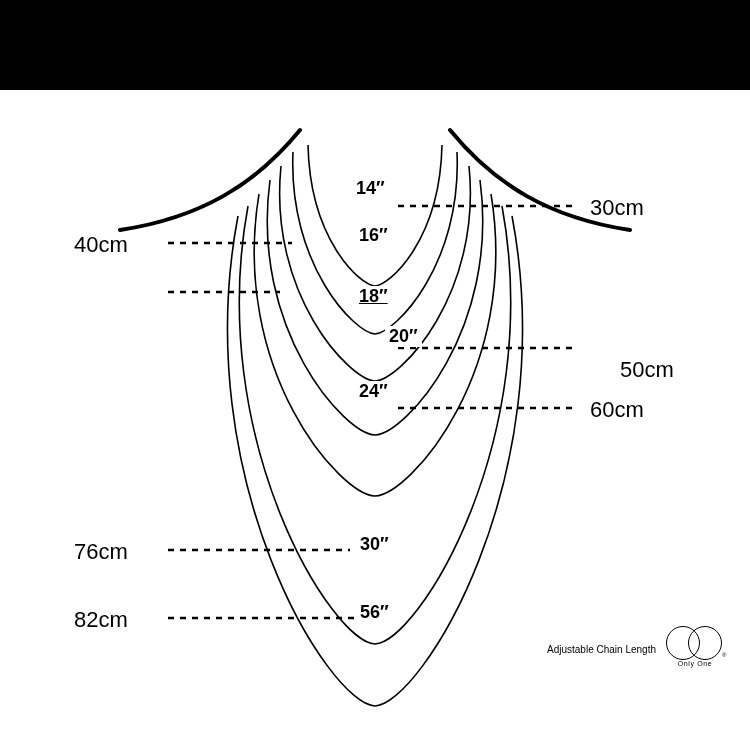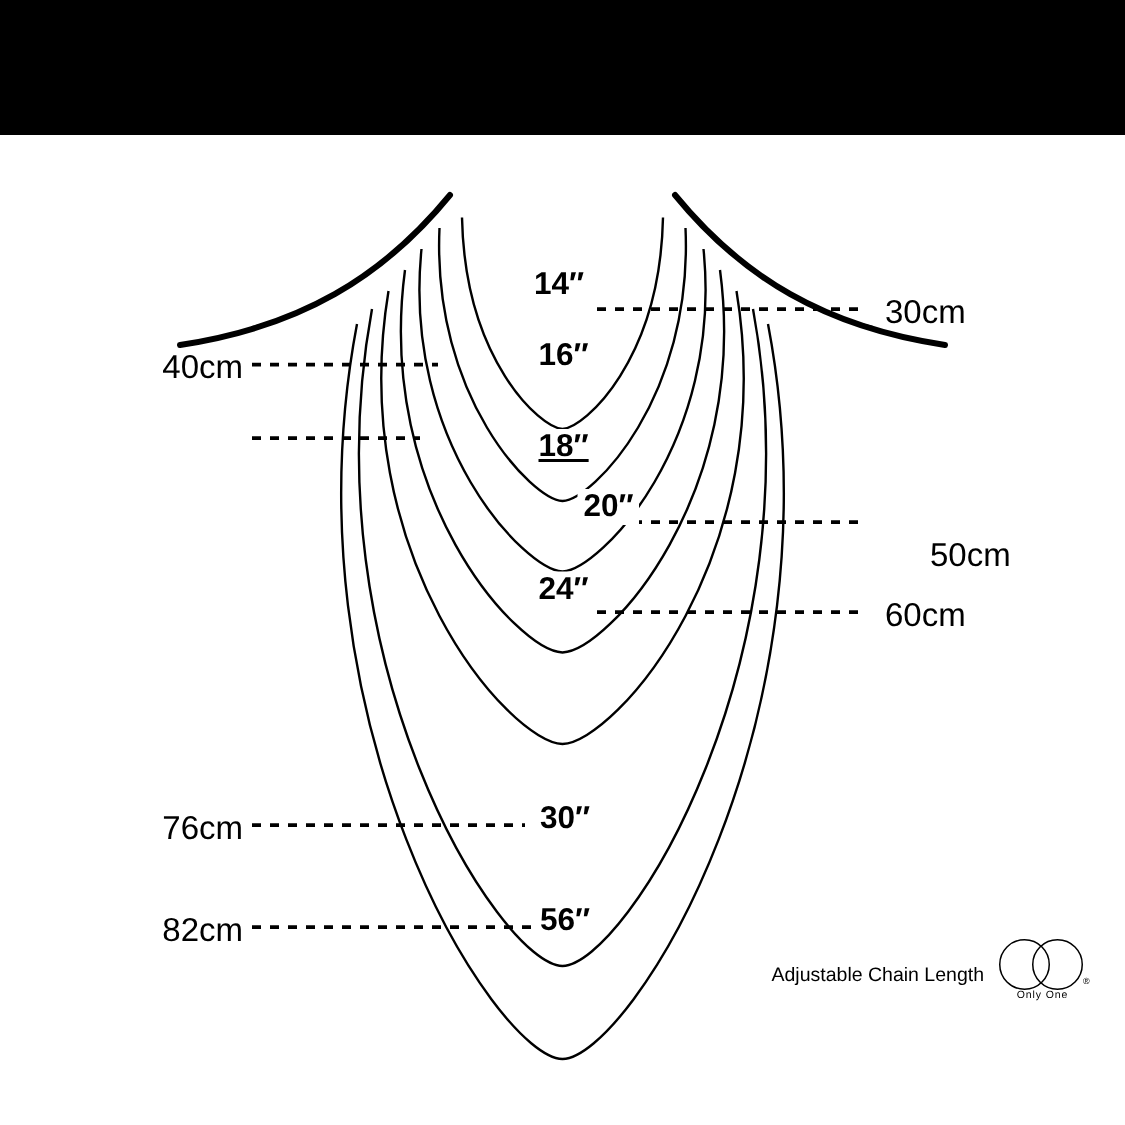--- a/index.html
+++ b/index.html
@@ -49,49 +49,49 @@
     top: 90px;
     width: 750px;
     height: 660px;
   }
   .diagram svg {
     display: block;
   }
   
   .inch-label {
     position: absolute;
-    font-size: 21px;
+    font-size: 18px;
     font-weight: bold;
     color: #000000;
     background: #ffffff;
     padding: 0 4px;
     white-space: nowrap;
     font-family: "Liberation Sans", sans-serif;
   }
   .cm-label {
     position: absolute;
     font-size: 22px;
     font-weight: normal;
     color: #000000;
     white-space: nowrap;
     font-family: "Liberation Sans", sans-serif;
   }
   .cm-label.right { text-align: left; }
-  .cm-label.left  { text-align: right; }
+  .cm-label.left  { text-align: center; }
   
   .brand {
     position: absolute;
     right: 26px;
     bottom: 78px;
     display: flex;
     align-items: center;
     gap: 10px;
   }
   .brand-text {
-    font-size: 13px;
+    font-size: 10px;
     color: #000000;
     font-family: "Liberation Sans", sans-serif;
   }
   .brand-mark {
     position: relative;
     width: 58px;
     height: 46px;
   }
   .brand-mark .ring {
     position: absolute;

